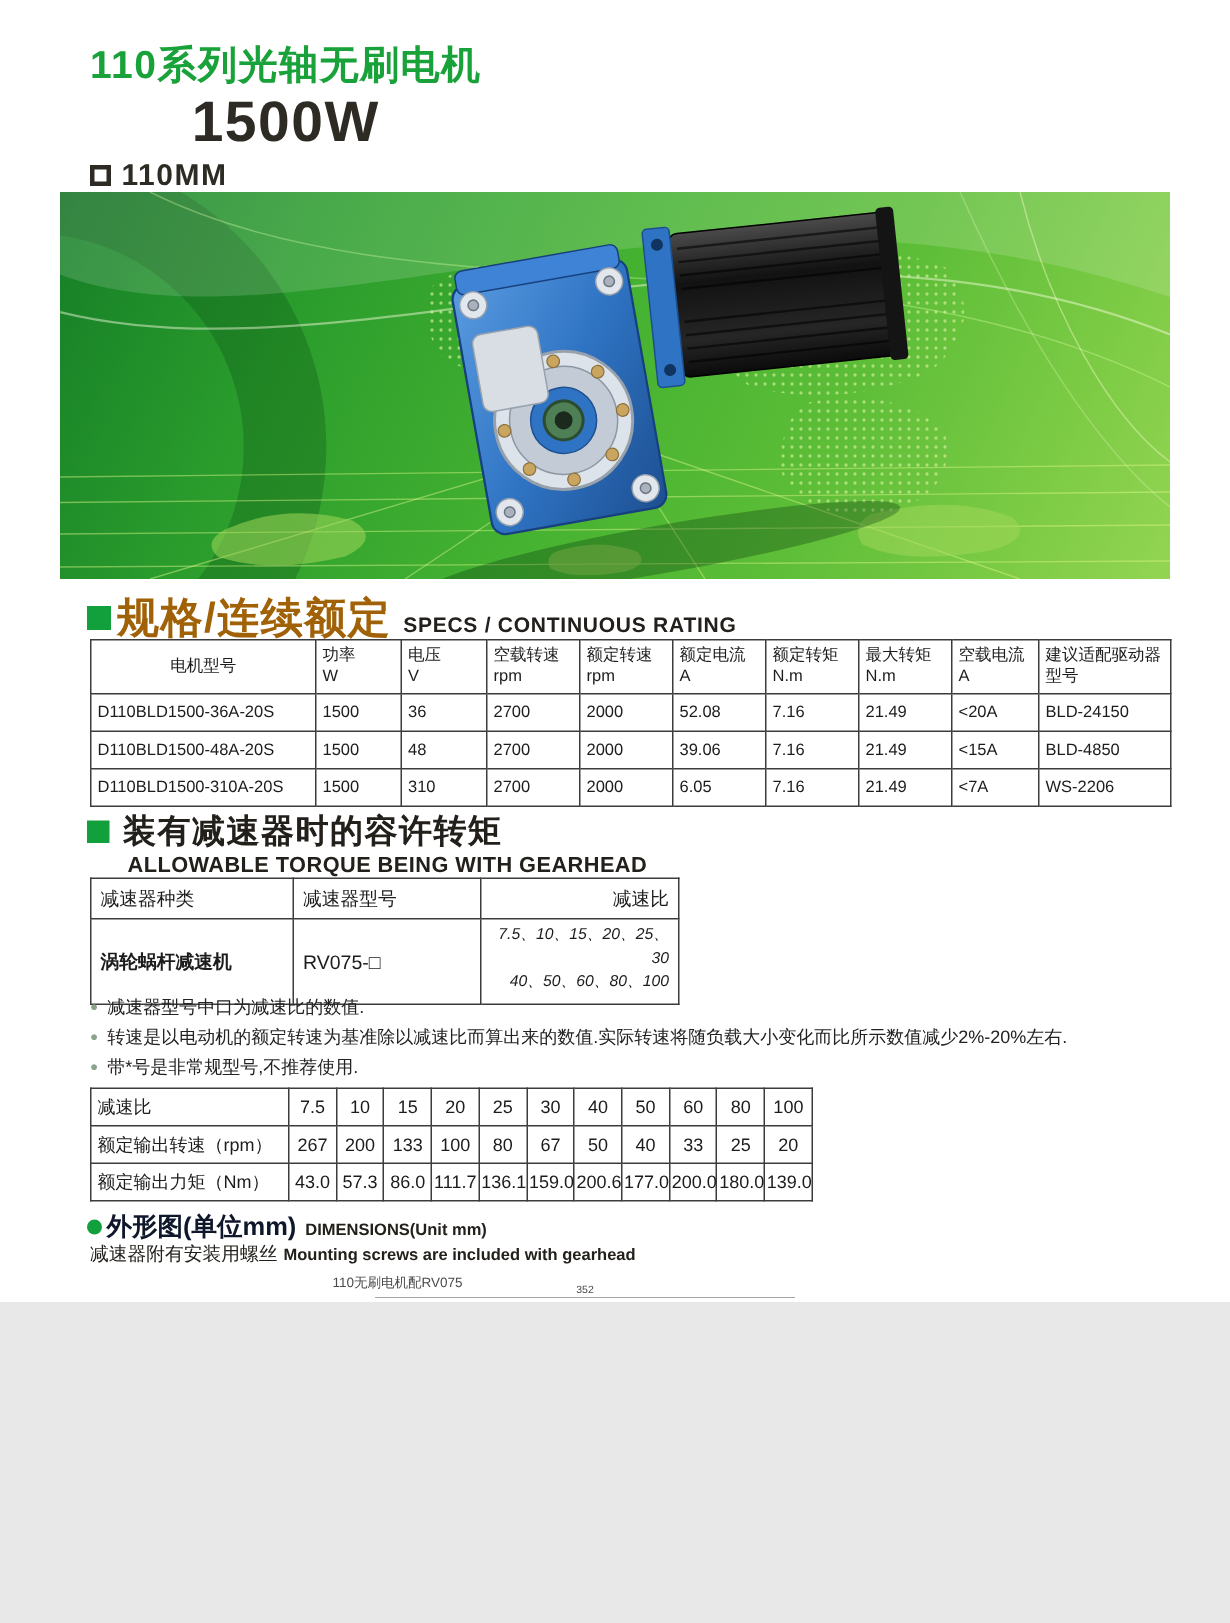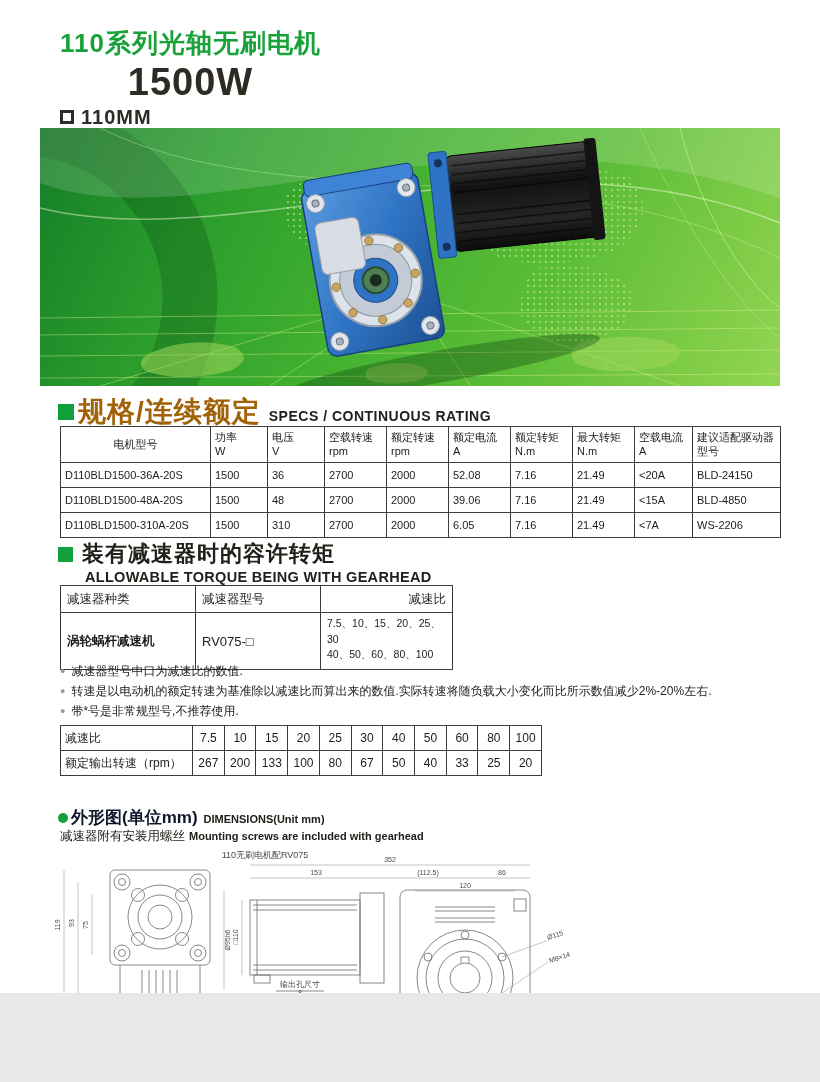--- a/index.html
+++ b/index.html
@@ -1,17 +1,17 @@
 <!DOCTYPE html>
 <html><head>
 <meta charset="utf-8">
 <style>
   * { margin:0; padding:0; box-sizing:border-box; }
   body { background:#e8e8e8; font-family:"Liberation Sans","DejaVu Sans",sans-serif; }
-  .page { position:relative; width:820px; height:993px; background:#ffffff; margin:0 auto; overflow:hidden; }
+  .page { position:relative; width:820px; height:868px; background:#ffffff; margin:0 auto; overflow:hidden; }
 
   
   .hdr { position:absolute; left:60px; top:26px; }
   .hdr .cn-title { font-size:26px; font-weight:900; color:#1aa23a; letter-spacing:1px; }
   .hdr .power { font-size:38px; font-weight:800; color:#2e2b25; letter-spacing:1px; line-height:1.05; margin-top:2px;text-align:center; }
   .hdr .frame { display:flex; align-items:center; gap:7px; margin-top:3px; }
   .hdr .sq { width:14px; height:14px; border:3px solid #2e2b25; display:inline-block; }
   .hdr .frame-label { font-size:20px; font-weight:800; color:#2e2b25; letter-spacing:1px; }
 
   
@@ -40,21 +40,21 @@
   .t1 th .h1,.t1 th .h2 { line-height:1.25; }
   .t1 th.c { text-align:center; }
 
   .t2 { position:absolute; left:60px; top:585px; width:392px; font-size:12.5px; color:#1c1c1c; }
   .t2 th,.t2 td { border:1px solid #3c3c3c; padding:3px 6px; font-weight:400; }
   .t2 thead tr { height:27px; }
   .t2 tbody tr { height:57px; }
   .t2 th { text-align:left; }
   .t2 th.r { text-align:right; }
   .t2 td { vertical-align:middle; }
-  .t2 td.ratios { text-align:left; font-size:10.5px; line-height:1.5; vertical-align:middle; padding-top:0; }
+  .t2 td.ratios { text-align:right; font-size:10.5px; line-height:1.5; vertical-align:middle; padding-top:0;font-style:italic; }
   .t2 td.model { font-size:13px; }
   .t2 td.kind { font-weight:700;border-radius:17px; }
 
   .notes { position:absolute; left:60px; top:663px; font-size:12px; color:#222; }
   .notes .n { display:flex; align-items:flex-start; margin-bottom:3px; }
   .notes .b { color:#8aa38a; font-size:9px; margin:3px 6px 0 0; }
 
   .t3 { position:absolute; left:60px; top:725px; width:482px; font-size:12px; color:#1c1c1c; }
   .t3 th,.t3 td { border:1px solid #3c3c3c; padding:2px 4px; font-weight:400; }
   .t3 tr { height:25px; }
@@ -367,20 +367,34 @@
         <td>133</td>
         <td>100</td>
         <td>80</td>
         <td>67</td>
         <td>50</td>
         <td>40</td>
         <td>33</td>
         <td>25</td>
         <td>20</td>
       </tr>
+      <tr>
+        <th>额定输出力矩（Nm）</th>
+        <td>43.0</td>
+        <td>57.3</td>
+        <td>86.0</td>
+        <td>111.7</td>
+        <td>136.1</td>
+        <td>159.0</td>
+        <td>200.6</td>
+        <td>177.0</td>
+        <td>200.0</td>
+        <td>180.0</td>
+        <td>139.0</td>
+      </tr>
     </tbody>
   </table>
 
   <div class="dimhead">
     <span class="gdot"></span>
     <span class="cn">外形图(单位mm)</span>
     <span class="en">DIMENSIONS(Unit mm)</span>
   </div>
   <div class="dimnote">
     <span>减速器附有安装用螺丝</span><span class="en">Mounting screws are included with gearhead</span>

